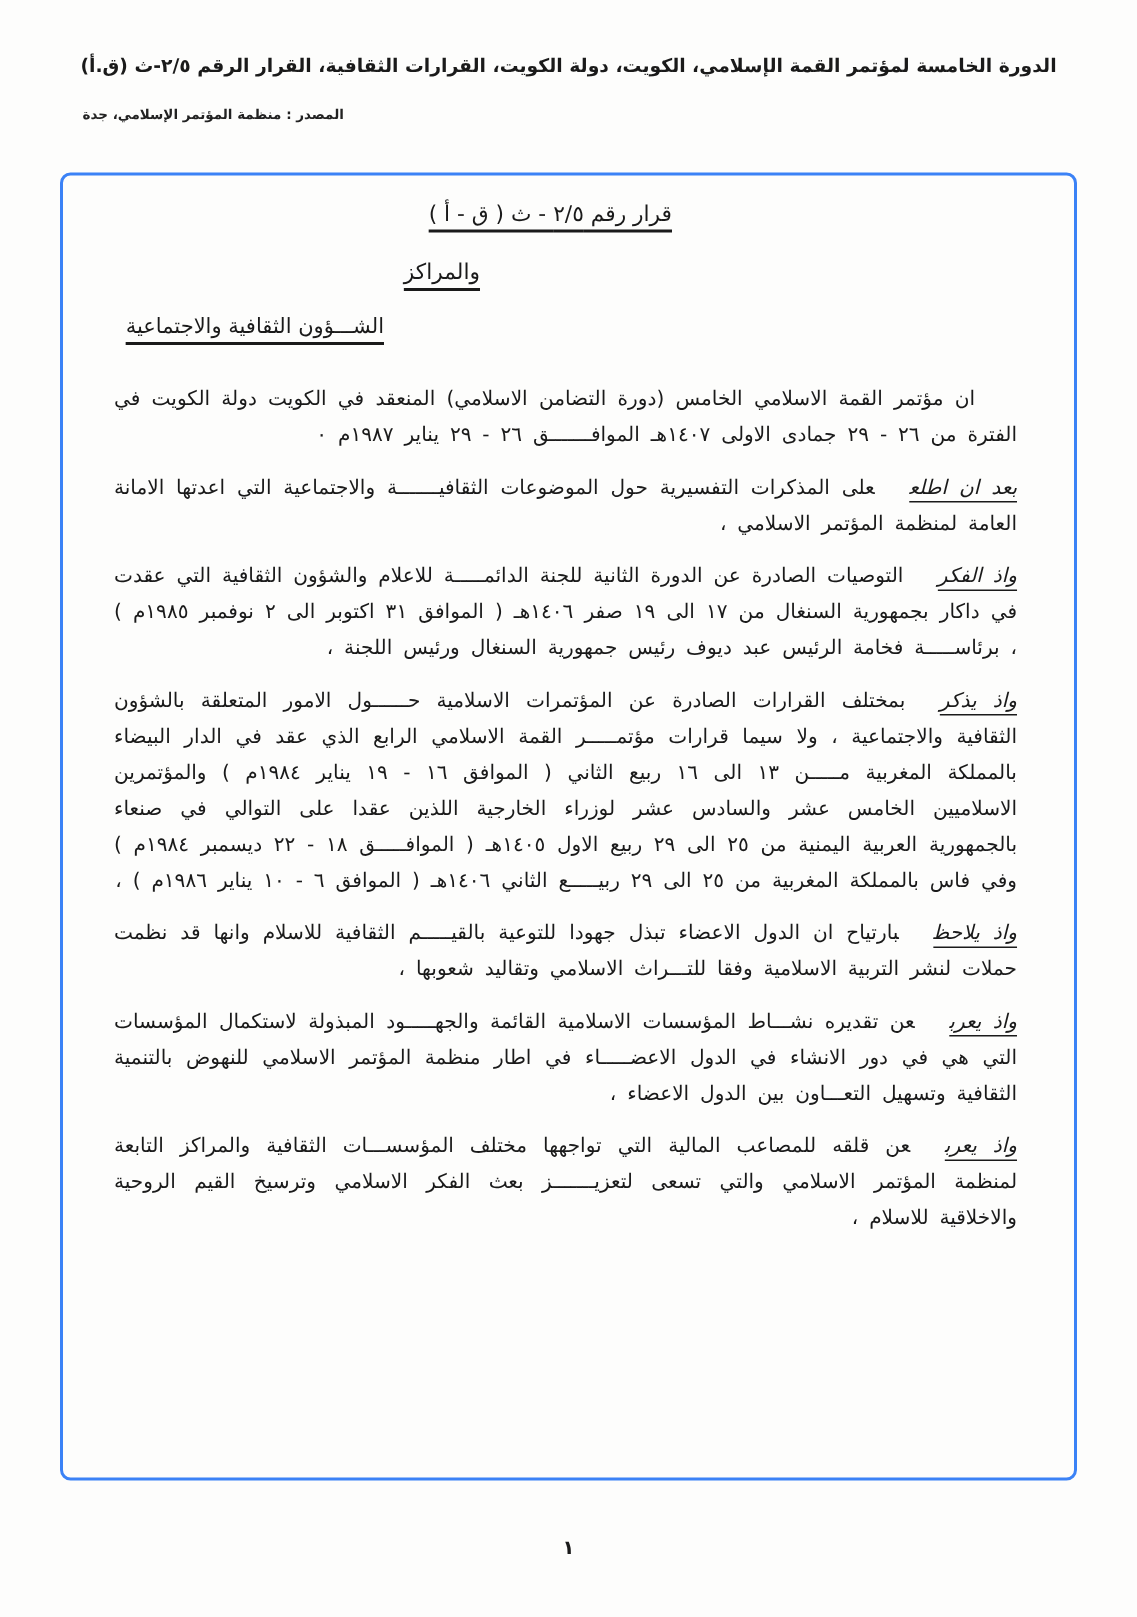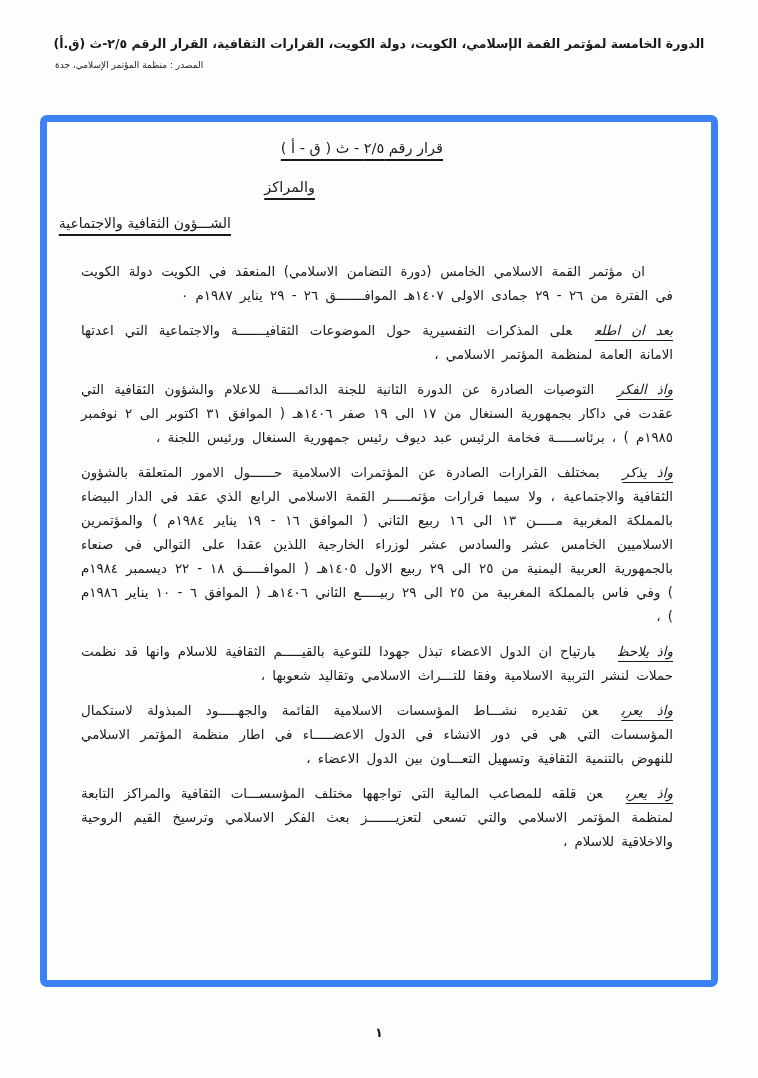--- a/index.html
+++ b/index.html
@@ -26,34 +26,34 @@
     left: 30px;
     right: 30px;
     text-align: center;
     font-size: 12.5px;
     font-weight: bold;
     letter-spacing: 0.2px;
     direction: rtl;
   }
   .source-line {
     position: absolute;
-    top: 60px;
+    top: 72px;
     left: 55px;
     font-size: 9px;
-    font-weight: normal;
+    font-weight: bold;
     color: #222;
     direction: rtl;
   }
   .doc-frame {
     position: absolute;
     top: 115px;
     left: 40px;
     width: 678px;
     height: 872px;
-    border: 7px solid #3b82f6;
+    border: 2px solid #3b82f6;
     border-radius: 7px;
     background: #fdfdfc;
     padding: 20px 38px 14px 34px;
     overflow: hidden;
   }
   .title-main {
     position: absolute;
     top: 18px;
     right: 268px;
     font-size: 14.5px;
@@ -70,21 +70,21 @@
     font-size: 14.5px;
     letter-spacing: 1px;
     text-decoration: underline;
     text-underline-offset: 6px;
     text-decoration-thickness: 1.5px;
     white-space: nowrap;
   }
   .title-subject {
     position: absolute;
     top: 93px;
-    right: 480px;
+    right: 460px;
     font-size: 14px;
     letter-spacing: 0.5px;
     text-decoration: underline;
     text-underline-offset: 6px;
     text-decoration-thickness: 1.5px;
     white-space: nowrap;
   }
   .doc-body {
     margin-top: 118px;
     font-size: 13.4px;

